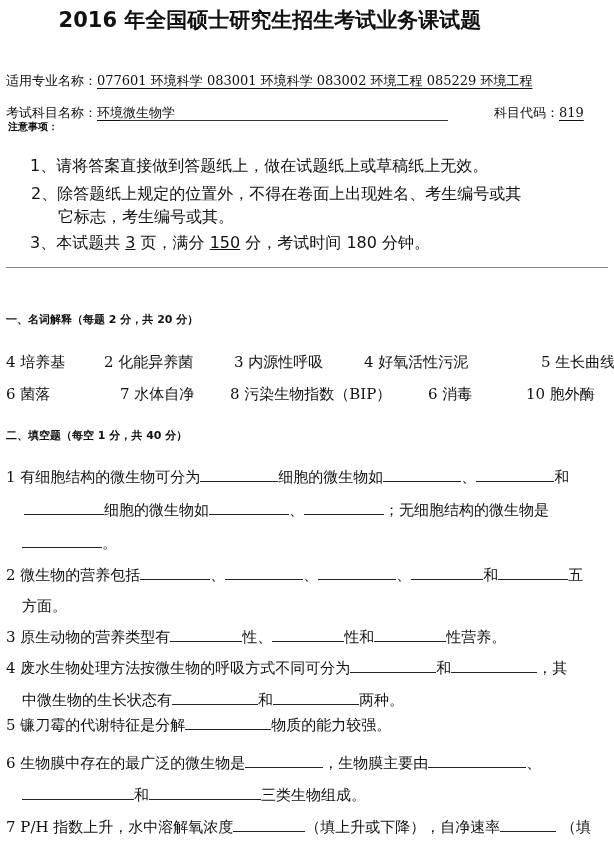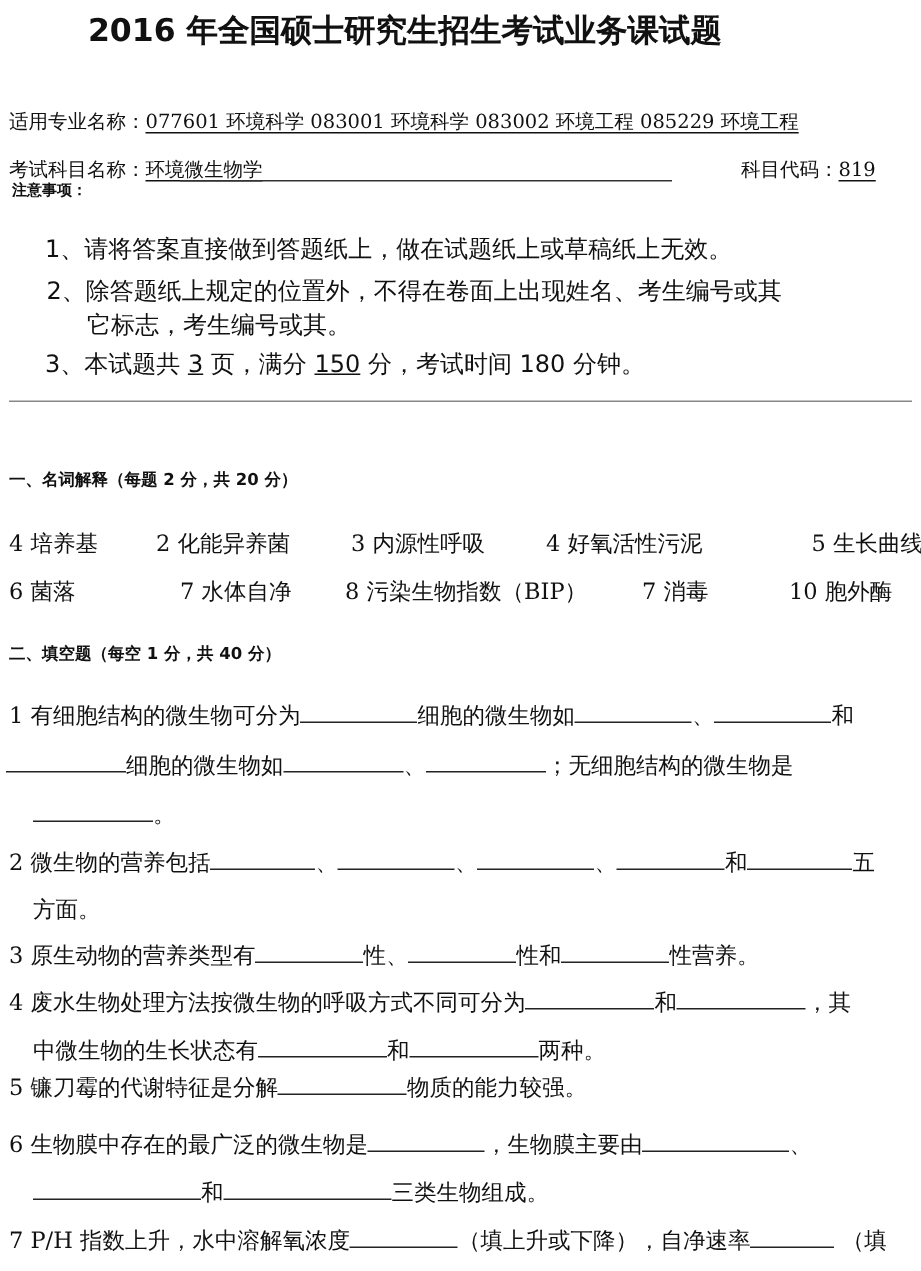--- a/index.html
+++ b/index.html
@@ -46,29 +46,29 @@
 
 <div class="abs sec" style="top:312px;">一、名词解释（每题 2 分，共 20 分）</div>
 <div class="abs term" style="left:6px; top:353px;">4  培养基</div>
 <div class="abs term" style="left:104px; top:353px;">2  化能异养菌</div>
 <div class="abs term" style="left:234px; top:353px;">3  内源性呼吸</div>
 <div class="abs term" style="left:364px; top:353px;">4  好氧活性污泥</div>
 <div class="abs term" style="left:512px; top:353px;margin-left:29px;">5   生长曲线</div>
 <div class="abs term" style="left:6px; top:385px;">6  菌落</div>
 <div class="abs term" style="left:120px; top:385px;">7  水体自净</div>
 <div class="abs term" style="left:230px; top:385px;">8   污染生物指数（BIP）</div>
-<div class="abs term" style="left:428px; top:385px;">7   消毒</div>
+<div class="abs term" style="left:428px; top:385px;">6   消毒</div>
 <div class="abs term" style="left:526px; top:385px;">10  胞外酶</div>
 
 <div class="abs sec" style="top:428px;">二、填空题（每空 1 分，共 40 分）</div>
 
 <div class="abs q" style="left:6px; top:467px;">
   <span>1  有细胞结构的微生物可分为</span><span class="blank" style="width:78px;"></span><span>细胞的微生物如</span><span class="blank" style="width:78px;"></span><span>、</span><span class="blank" style="width:78px;"></span><span>和</span>
 </div>
-<div class="abs q" style="left:4px; top:500px;">
+<div class="abs q" style="left:24px; top:500px;">
   <span class="blank" style="width:80px;"></span><span>细胞的微生物如</span><span class="blank" style="width:80px;"></span><span>、</span><span class="blank" style="width:80px;"></span><span>；无细胞结构的微生物是</span>
 </div>
 <div class="abs q" style="left:22px; top:533px;">
   <span class="blank" style="width:80px;"></span><span>。</span>
 </div>
 
 <div class="abs q" style="left:6px; top:565px;">
   <span>2  微生物的营养包括</span><span class="blank" style="width:70px;"></span><span>、</span><span class="blank" style="width:78px;"></span><span>、</span><span class="blank" style="width:78px;"></span><span>、</span><span class="blank" style="width:72px;"></span><span>和</span><span class="blank" style="width:70px;"></span><span>五</span>
 </div>
 <div class="abs q" style="left:22px; top:597px;">方面。</div>

